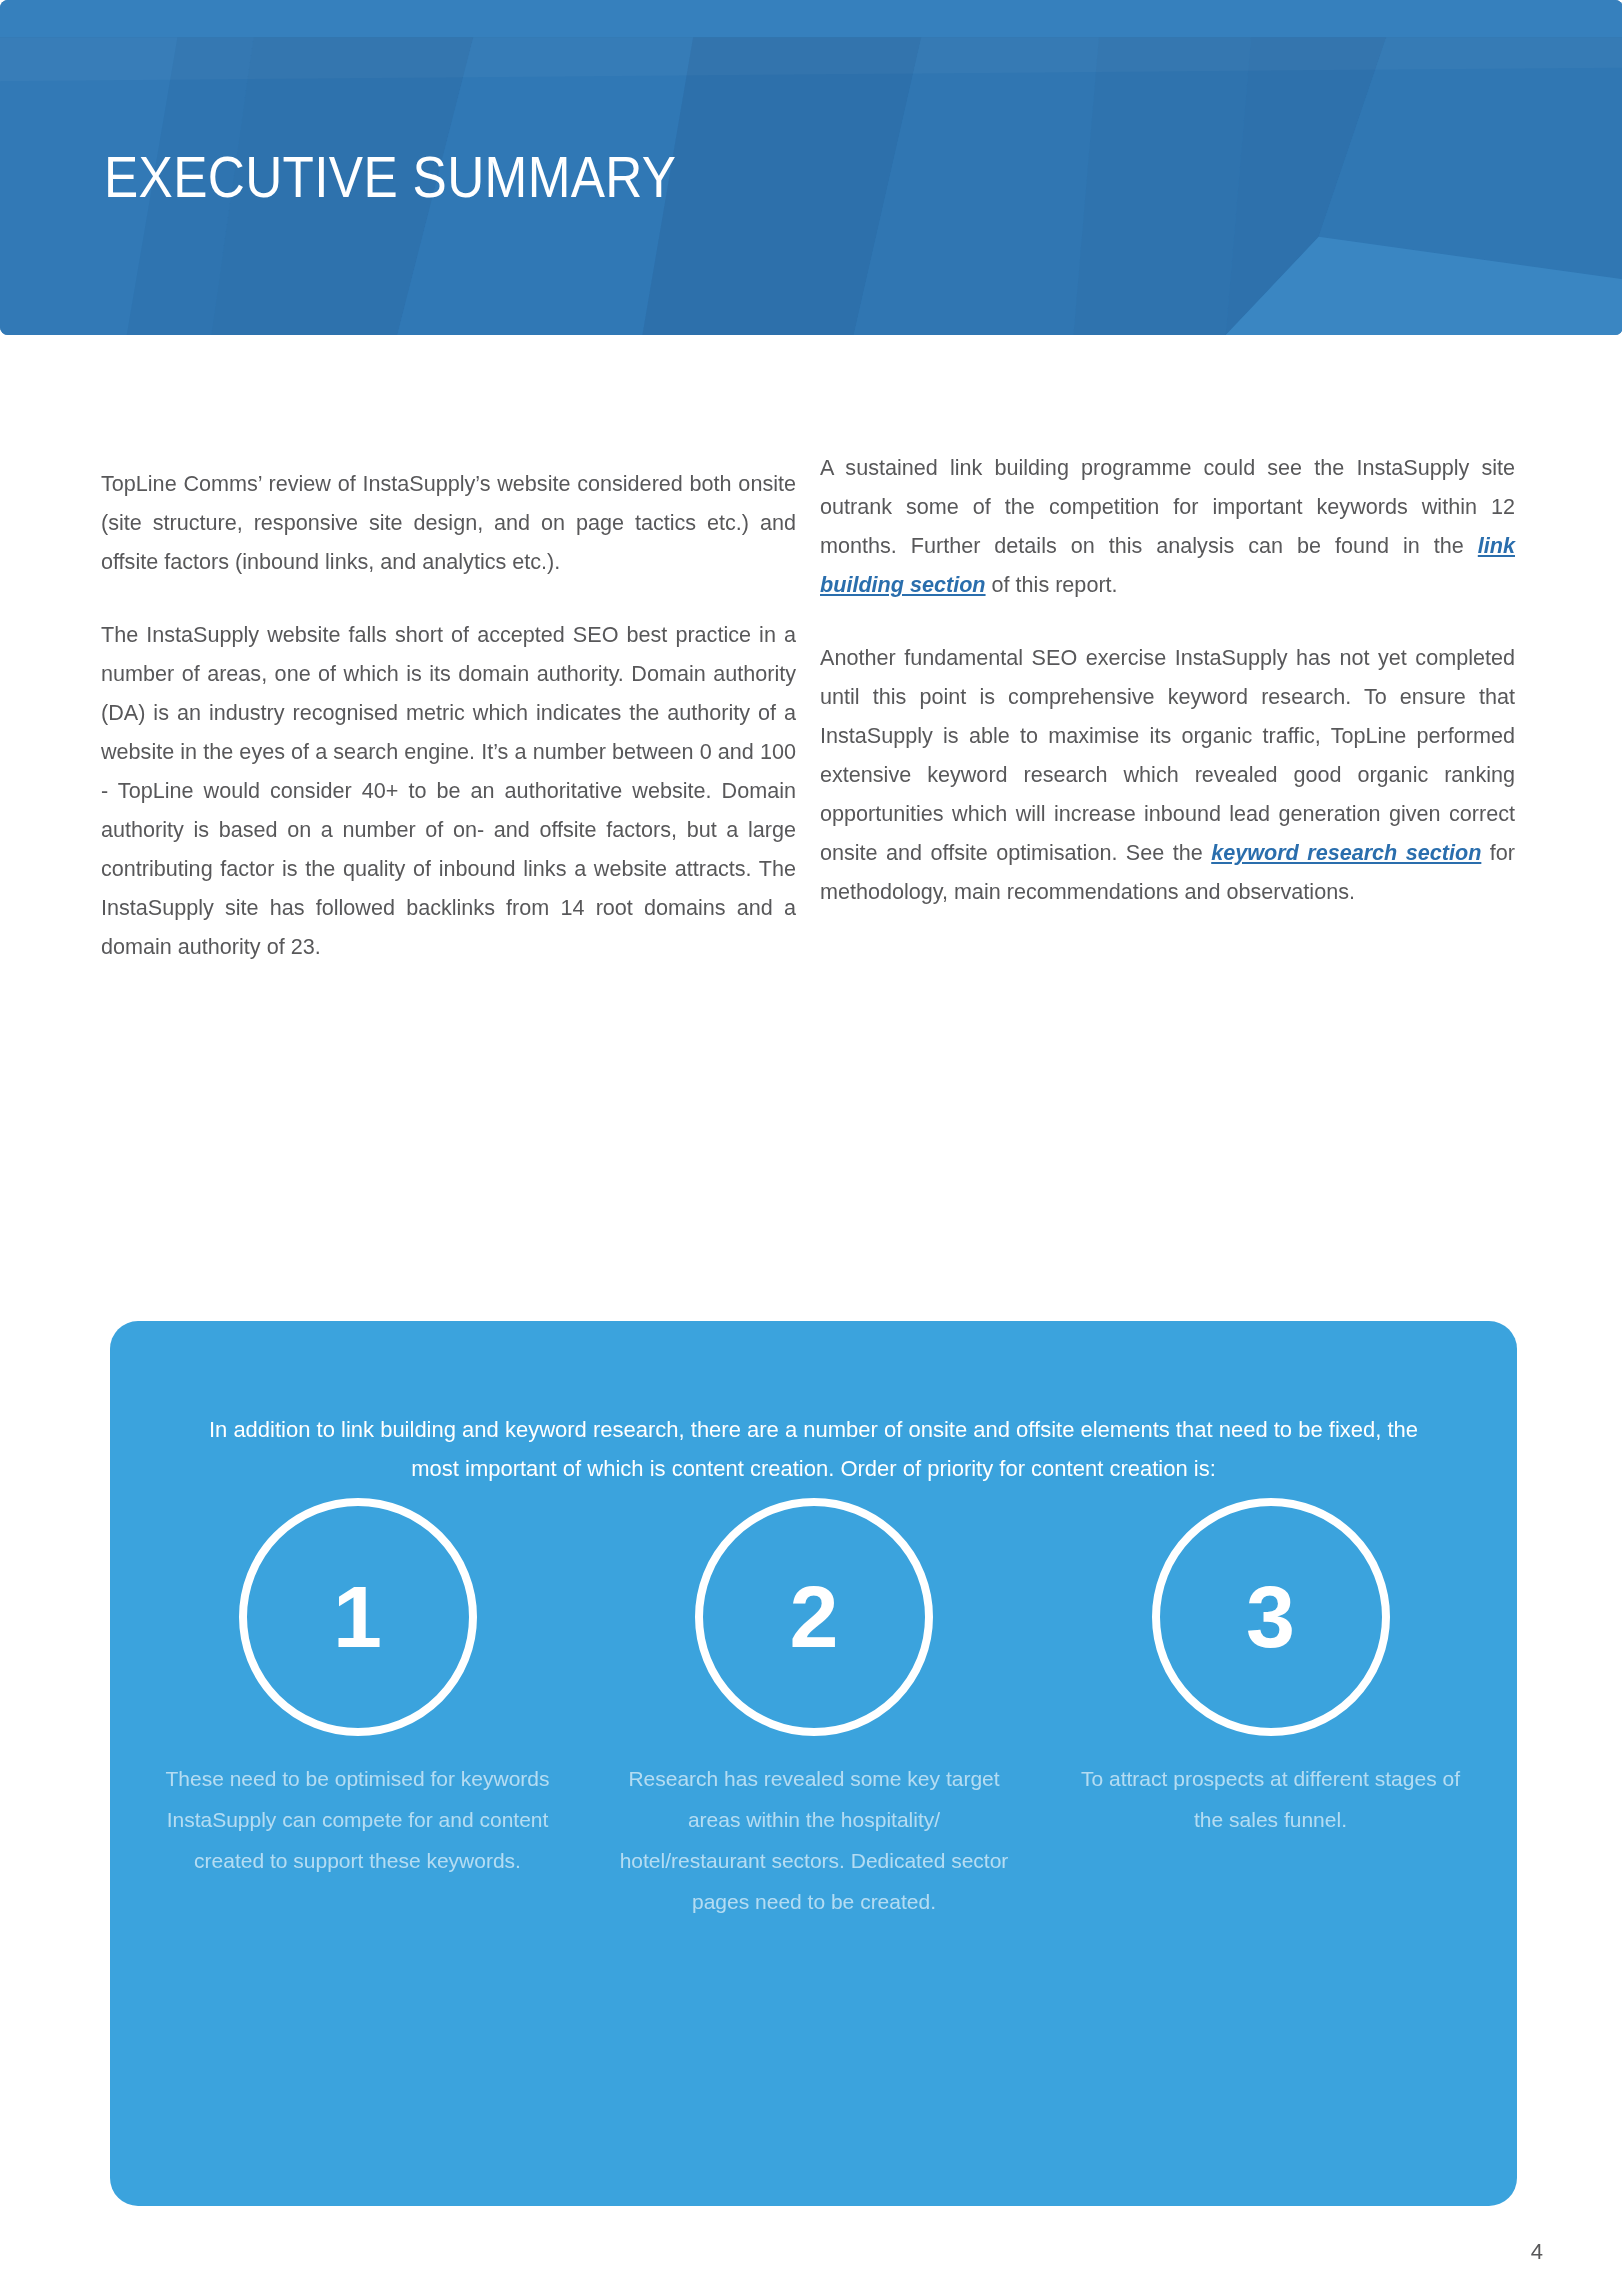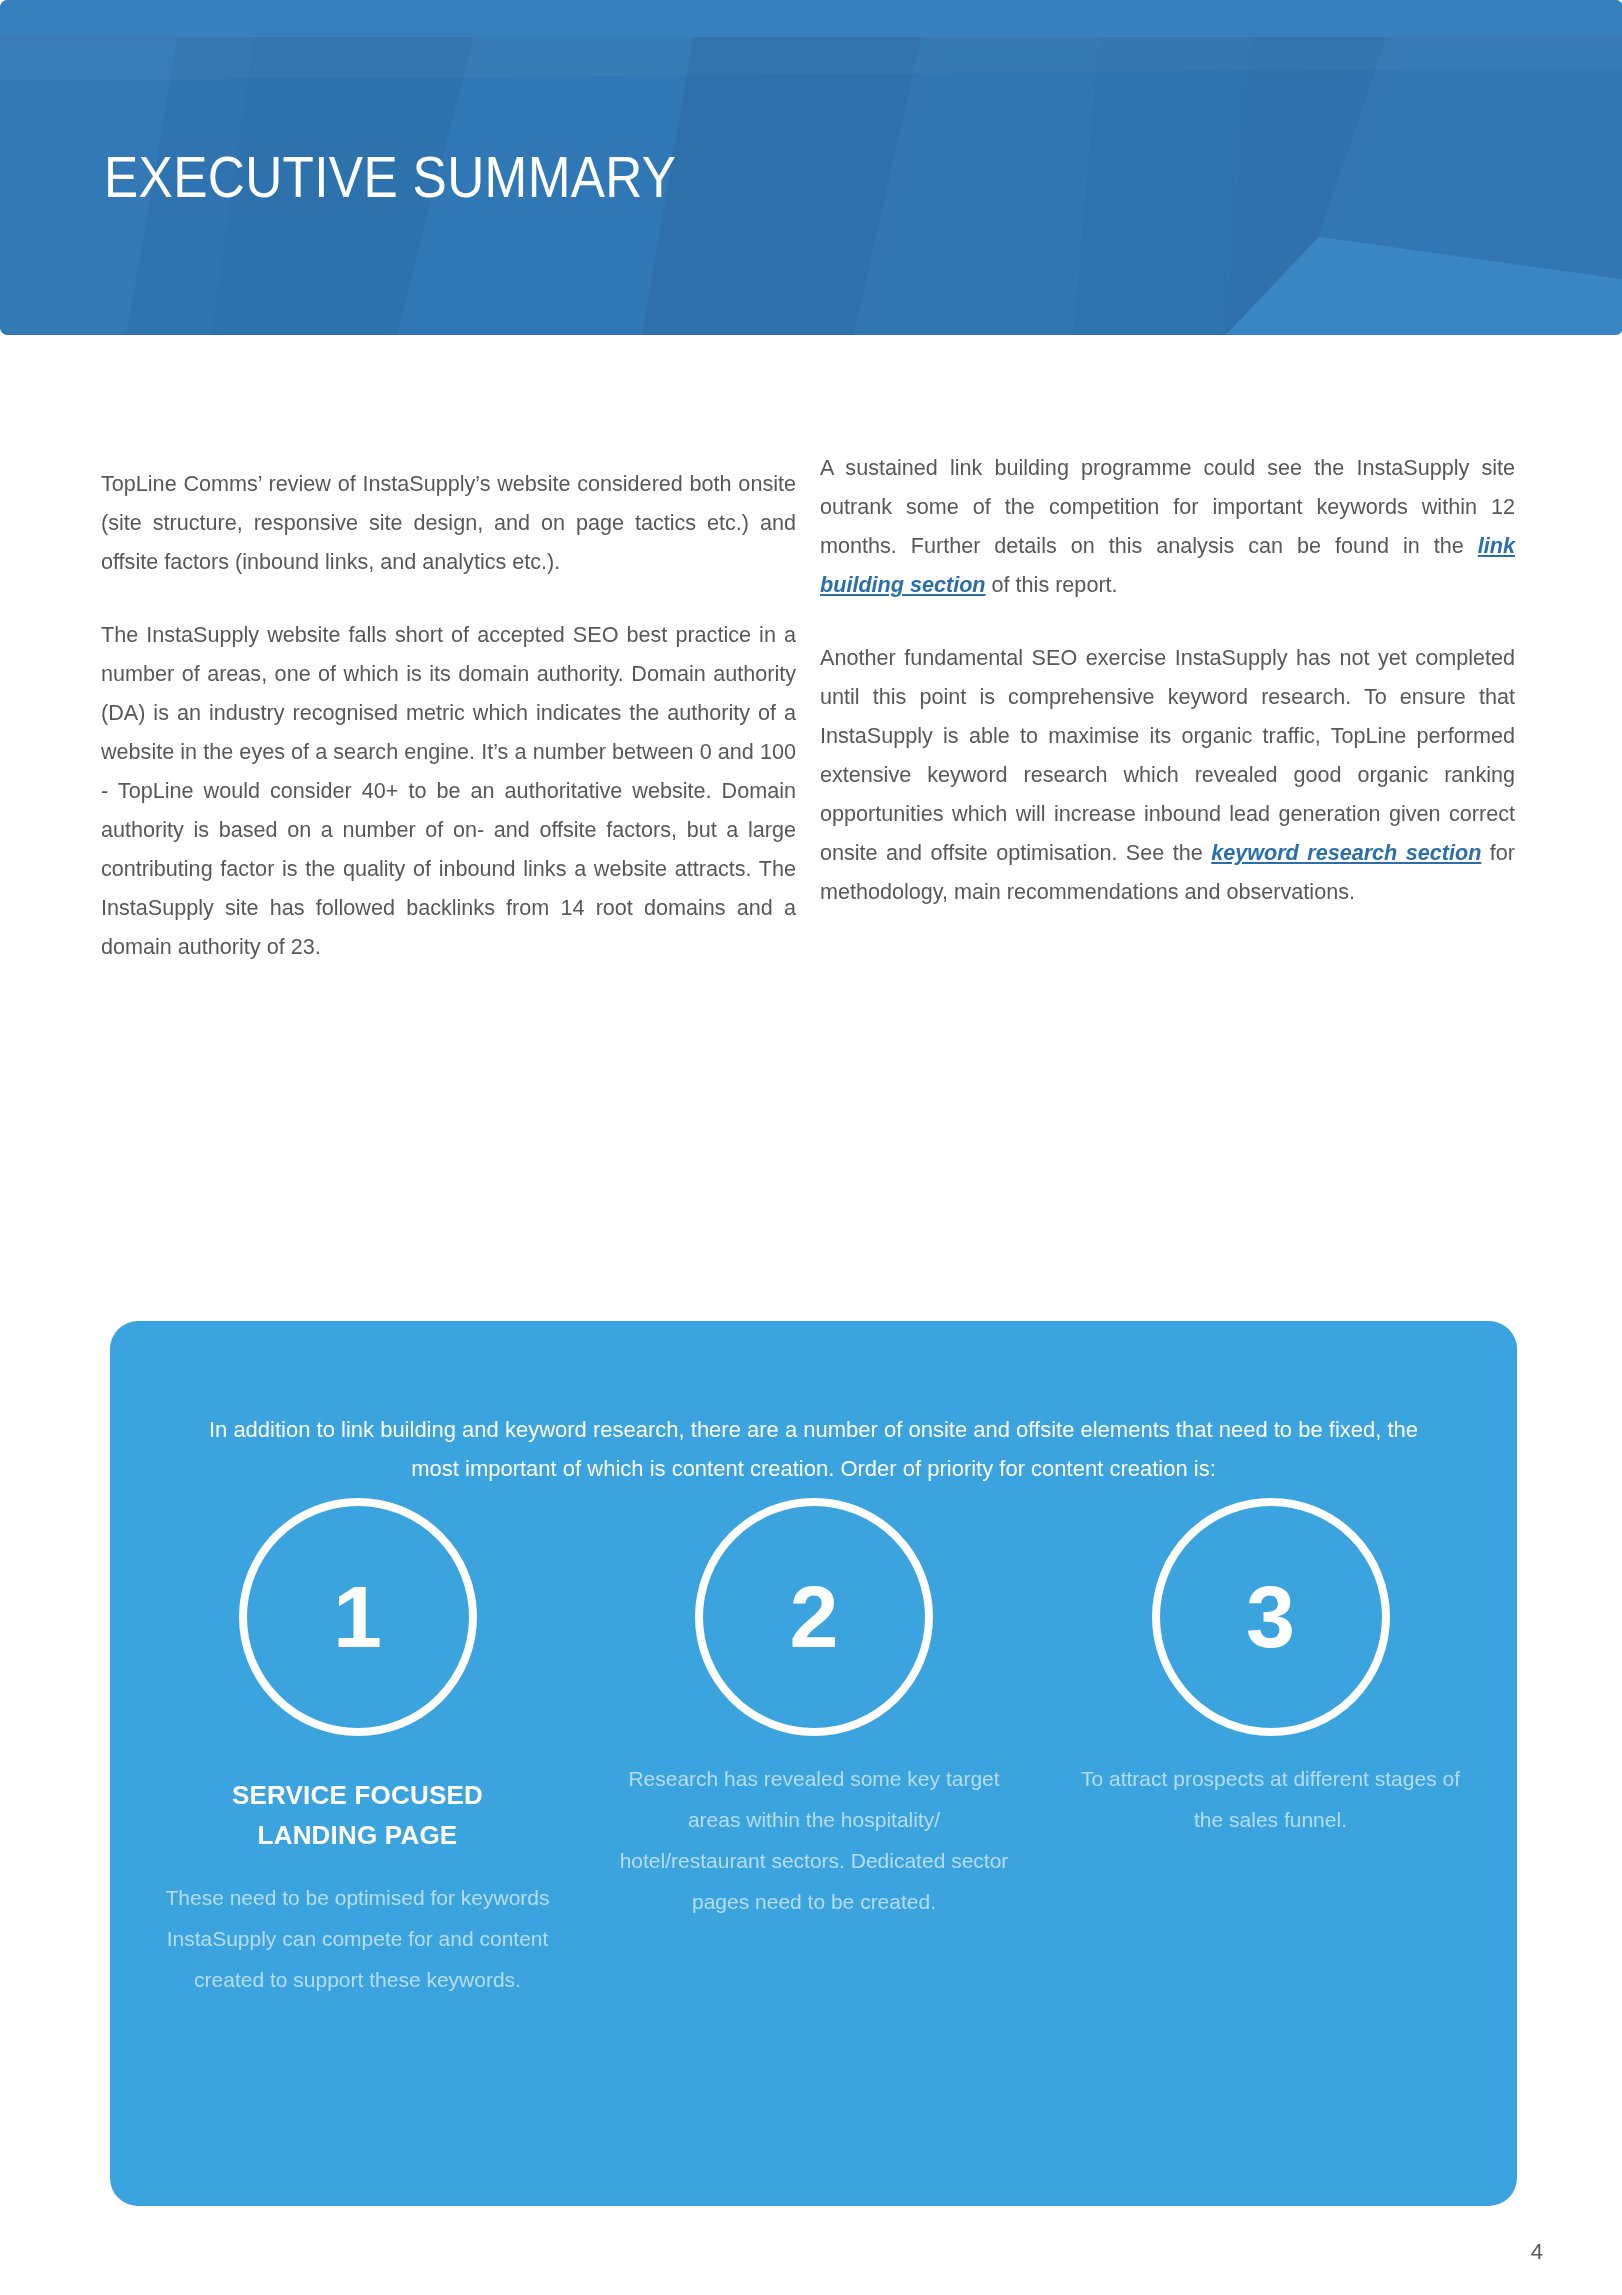--- a/index.html
+++ b/index.html
@@ -192,22 +192,20 @@
 </div>
 
 <div class="panel">
   <div class="panel-intro">In addition to link building and keyword research, there are a number of onsite and offsite elements that need to be fixed, the most important of which is content creation. Order of priority for content creation is:</div>
   <div class="cards">
 
     <div class="card">
       <div class="circle">
         <span class="circle-num">1</span>
       </div>
-      <div class="card-title">SERVICE FOCUSED
-LANDING PAGE</div>
       <div class="card-body">These need to be optimised for keywords InstaSupply can compete for and content created to support these keywords.</div>
     </div>
 
     <div class="card">
       <div class="circle">
         <span class="circle-num">2</span>
       </div>
       <div class="card-body">Research has revealed some key target areas within the hospitality/ hotel/restaurant sectors. Dedicated sector pages need to be created.</div>
     </div>
 

